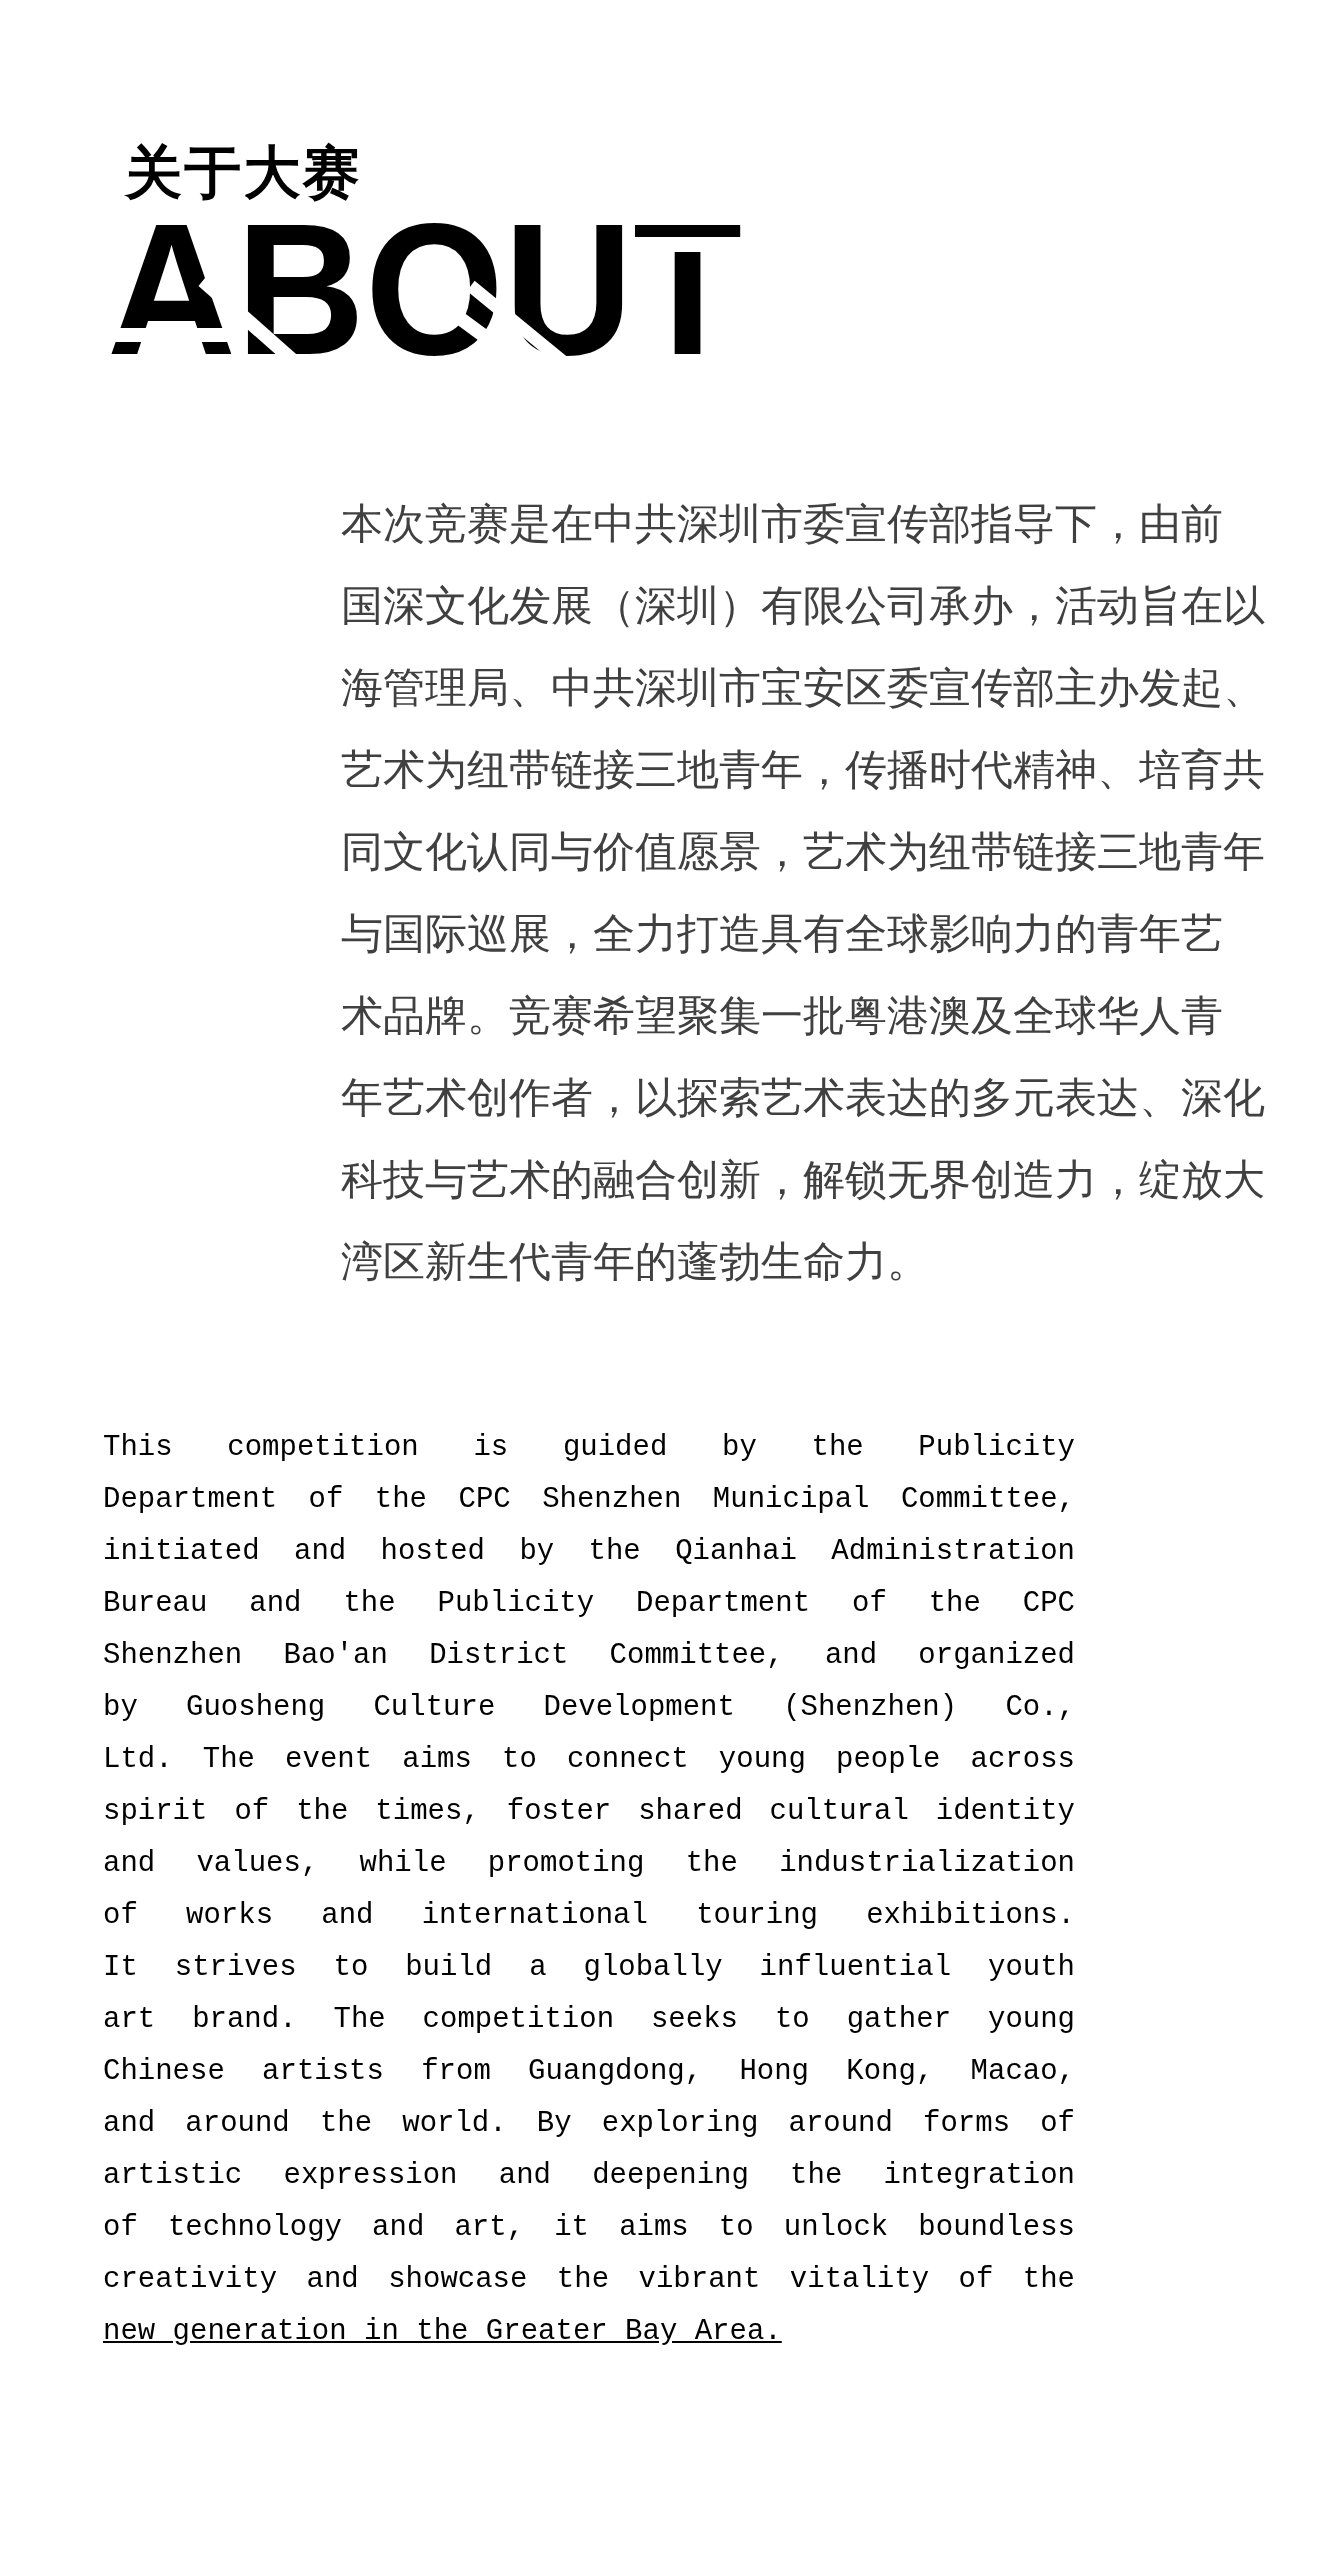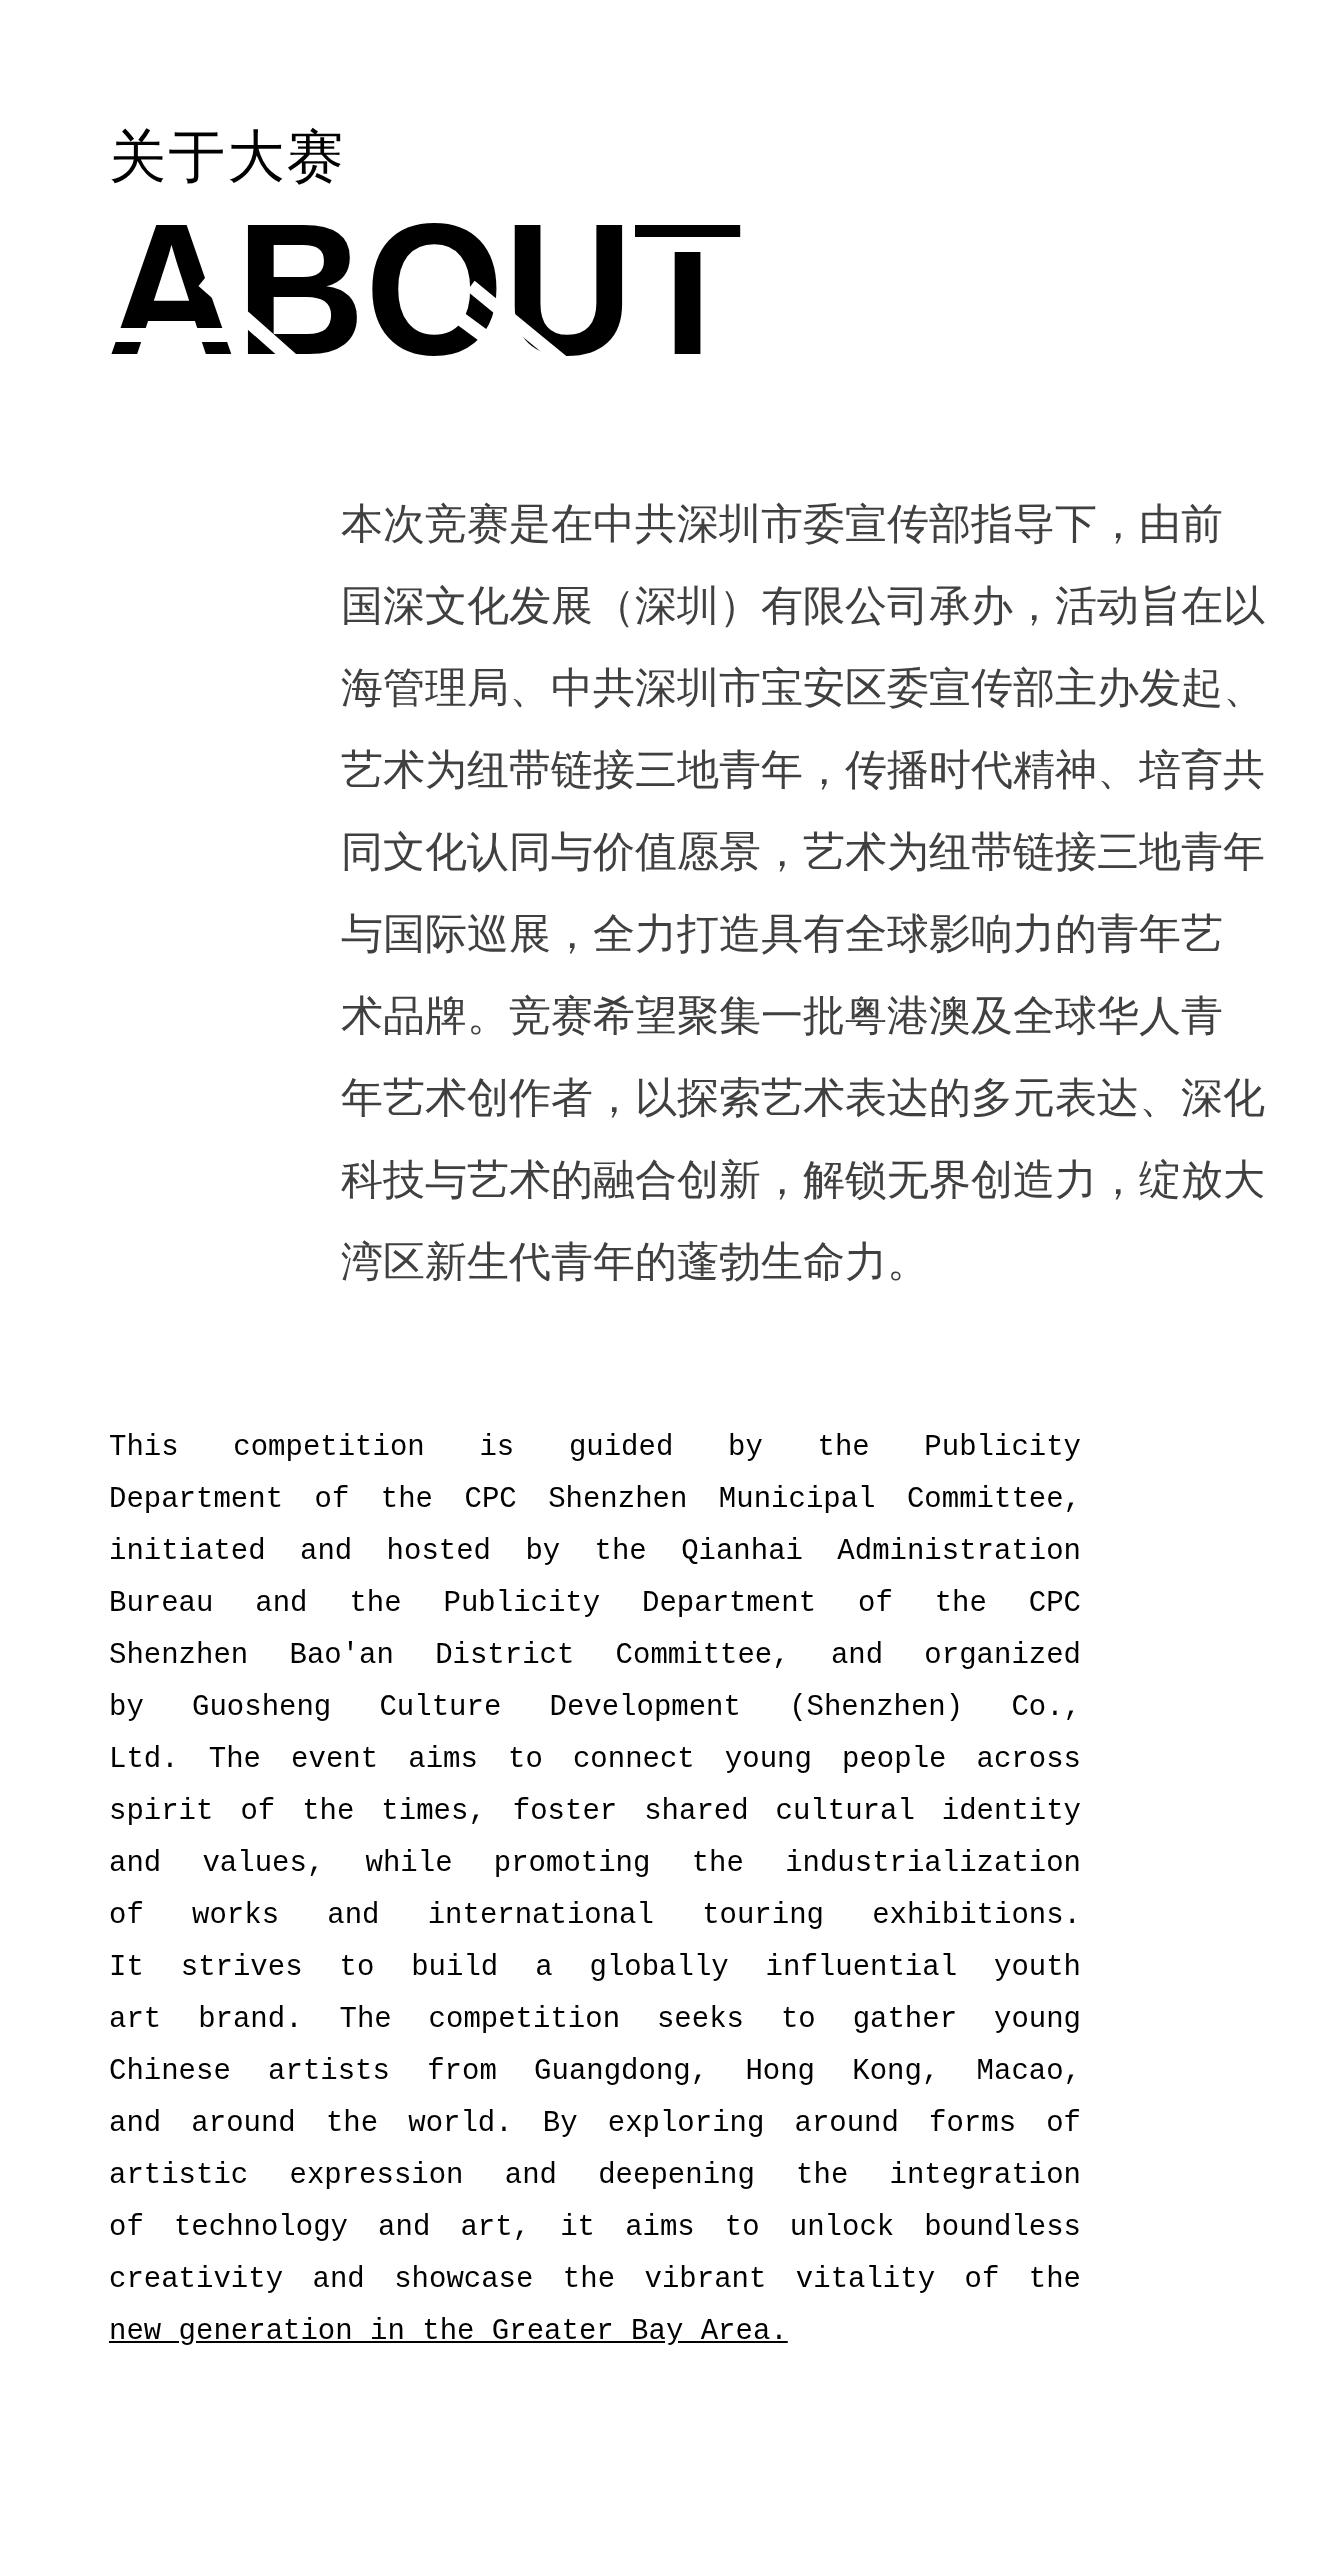--- a/index.html
+++ b/index.html
@@ -11,24 +11,24 @@
     color: #000000;
     font-family: "Liberation Sans", sans-serif;
     overflow: hidden;
   }
 
   
   .title-cn {
     position: absolute;
     left: 109px;
     top: 125px;
-    margin: 0;
+    margin: 16px;
     font-size: 57px;
     line-height: 1.1;
-    font-weight: 400;
+    font-weight: 700;
     letter-spacing: 2.2px;
     white-space: nowrap;
     color: #000000;
   }
 
   
   .title-en {
     position: absolute;
     left: 107px;
     top: 195px;
@@ -67,21 +67,21 @@
     line-height: 82px;
     font-weight: 500;
     letter-spacing: 0;
     color: #404040;
   }
   .zh-line { white-space: nowrap; }
 
   
   .en-paragraph {
     position: absolute;
-    left: 109px;
+    left: 103px;
     top: 1422px;
     width: 972px;
     font-family: "Liberation Mono", "DejaVu Sans Mono", monospace;
     font-size: 29px;
     line-height: 52px;
     font-weight: 400;
     color: #000000;
   }
   .en-line {
     text-align: justify;

